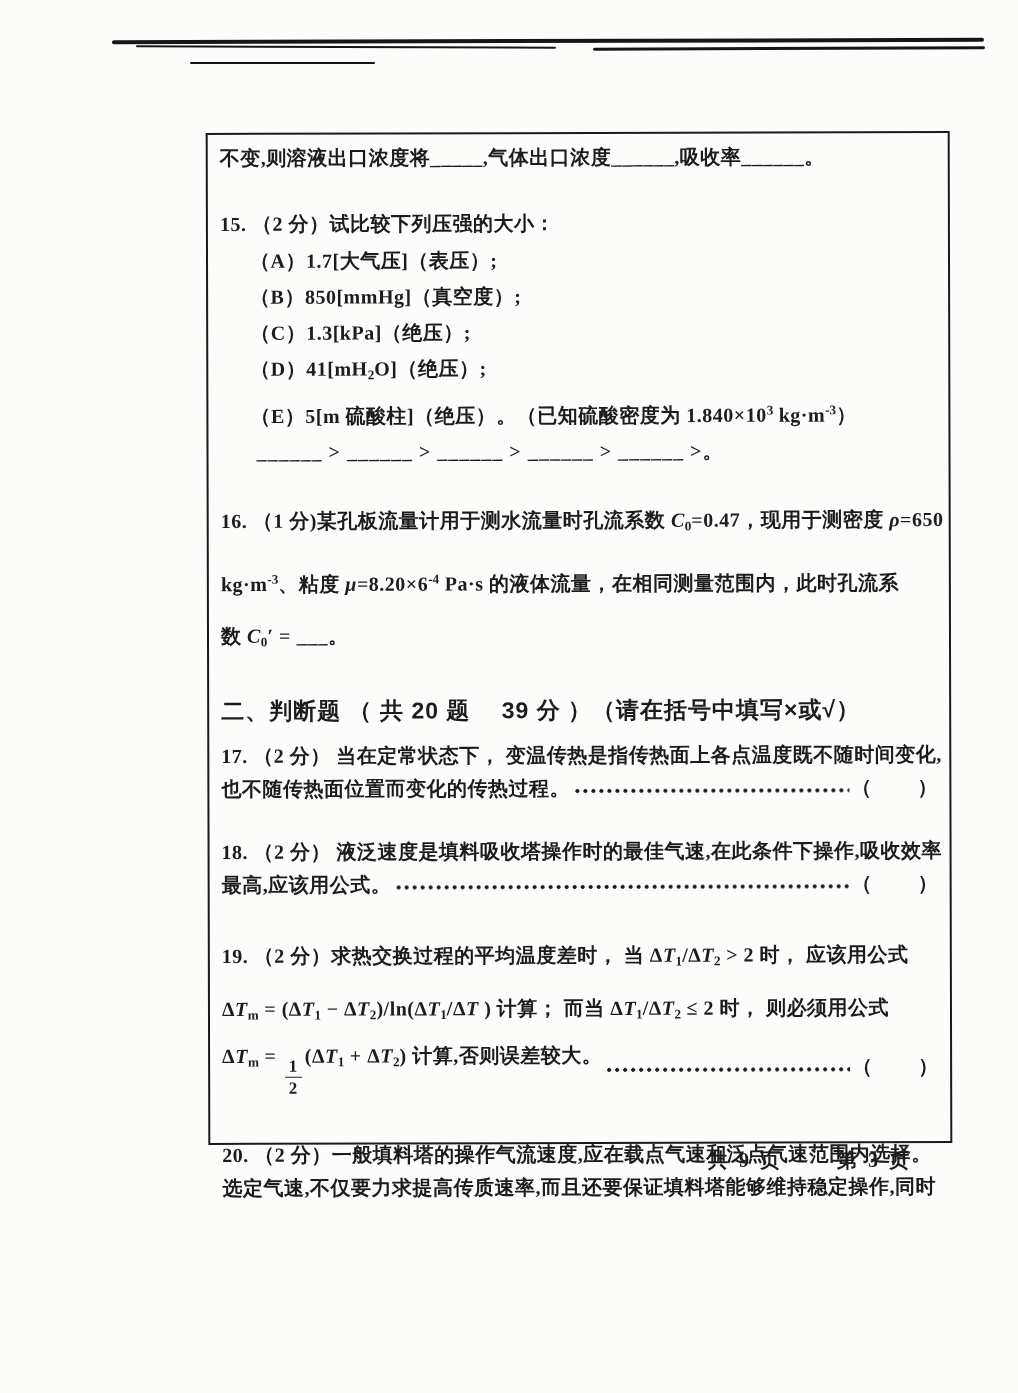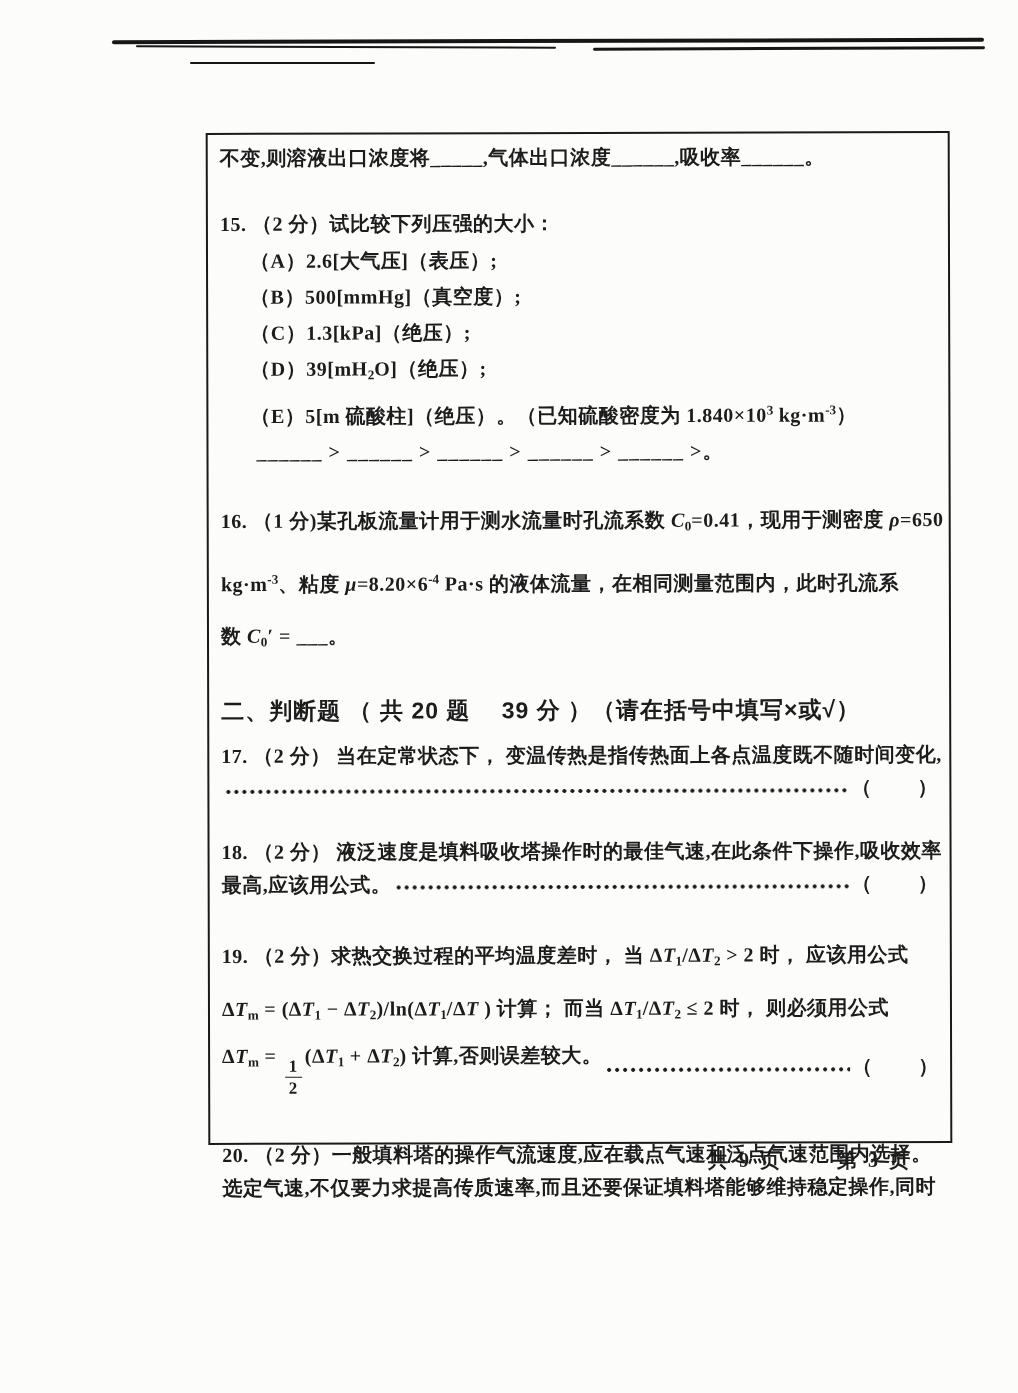--- a/index.html
+++ b/index.html
@@ -111,39 +111,40 @@
   <div class="rule rule-2"></div>
   <div class="rule rule-3"></div>
   <div class="rule rule-4"></div>
 
   <div class="content-box">
 
     <div class="line carryover"><span>不变,则溶液出口浓度将_____,气体出口浓度______,吸收率______。</span></div>
 
     <section>
       <div class="line q15-head"><span>15.  （2 分）试比较下列压强的大小：</span></div>
-      <div class="line option"><span>（A）2.6[大气压]（表压）;</span></div>
-      <div class="line option"><span>（B）500[mmHg]（真空度）;</span></div>
+      <div class="line option"><span>（A）1.7[大气压]（表压）;</span></div>
+      <div class="line option"><span>（B）850[mmHg]（真空度）;</span></div>
       <div class="line option"><span>（C）1.3[kPa]（绝压）;</span></div>
-      <div class="line option"><span>（D）39[mH</span><span class="seg-sub">2</span><span>O]（绝压）;</span></div>
+      <div class="line option"><span>（D）41[mH</span><span class="seg-sub">2</span><span>O]（绝压）;</span></div>
       <div class="line option"><span>（E）5[m 硫酸柱]（绝压）。（已知硫酸密度为 1.840×10</span><span class="seg-sup">3</span><span> kg·m</span><span class="seg-sup">-3</span><span>）</span></div>
       <div class="line ranking"><span>______ &gt;  ______ &gt; ______ &gt; ______ &gt; ______ &gt;。</span></div>
     </section>
 
     <section>
-      <div class="line q16-line q16-first"><span>16. （1 分)某孔板流量计用于测水流量时孔流系数 </span><span class="seg-i">C</span><span class="seg-sub">0</span><span>=0.41，现用于测密度 </span><span class="seg-i">ρ</span><span>=650</span></div>
+      <div class="line q16-line q16-first"><span>16. （1 分)某孔板流量计用于测水流量时孔流系数 </span><span class="seg-i">C</span><span class="seg-sub">0</span><span>=0.47，现用于测密度 </span><span class="seg-i">ρ</span><span>=650</span></div>
       <div class="line q16-line"><span>kg·m</span><span class="seg-sup">-3</span><span>、粘度 </span><span class="seg-i">μ</span><span>=8.20×6</span><span class="seg-sup">-4</span><span> Pa·s 的液体流量，在相同测量范围内，此时孔流系</span></div>
       <div class="line q16-line"><span>数 </span><span class="seg-i">C</span><span class="seg-sub">0</span><span>′ = </span><span>___</span><span>。</span></div>
     </section>
 
     <h2 class="sec-title">二、判断题 （ 共 20 题　 39 分 ）（请在括号中填写×或√）</h2>
 
     <section>
       <div class="line tfline q17-1"><span>17.  （2 分） 当在定常状态下， 变温传热是指传热面上各点温度既不随时间变化,</span></div>
       <div class="line tfline flexline">
+        <span class="text"><span>也不随传热面位置而变化的传热过程。</span></span>
         <span class="leader"></span>
         <span class="answer">（　　）</span>
       </div>
     </section>
 
     <section>
       <div class="line tfline q18-1"><span>18.  （2 分） 液泛速度是填料吸收塔操作时的最佳气速,在此条件下操作,吸收效率</span></div>
       <div class="line tfline flexline">
         <span class="text"><span>最高,应该用公式。</span></span>
         <span class="leader"></span>

